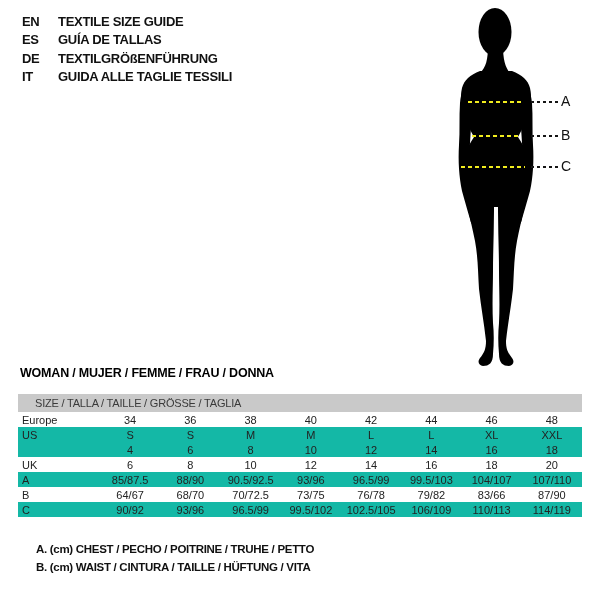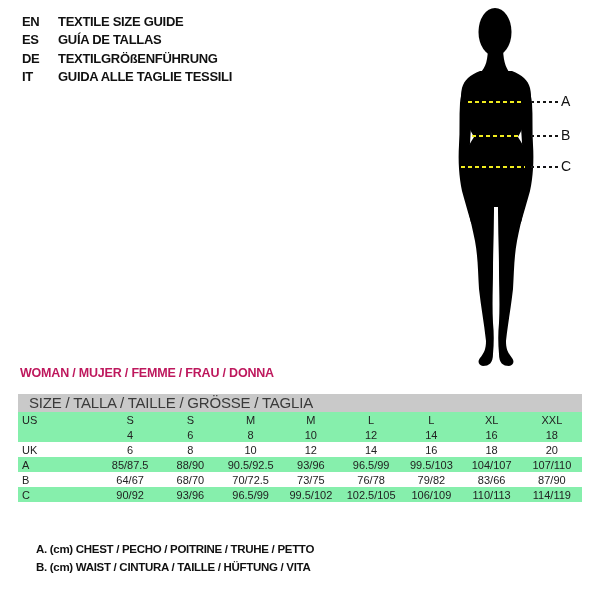--- a/index.html
+++ b/index.html
@@ -17,28 +17,28 @@
   .figure-svg { position:absolute; left:420px; top:3px; }
 
   
   .mline { position:absolute; height:2px; }
   .dash-y { background-image:repeating-linear-gradient(90deg,#f1ec1e 0,#f1ec1e 4px,transparent 4px,transparent 7px); }
   .dash-k { background-image:repeating-linear-gradient(90deg,#151515 0,#151515 3px,transparent 3px,transparent 6px); }
   .mlabel { position:absolute; font-size:14px; color:#111; }
 
   
   .section-title { position:absolute; left:20px; top:366px; font-weight:bold;
-                   font-size:12.5px; color:#be185d; letter-spacing:-0.2px; }
+                   font-size:12.5px; color:#000000; letter-spacing:-0.2px; }
 
   
   .size-table { position:absolute; left:18px; top:394px; width:564px; }
-  .thead { height:18px; background:#c9c9c9; font-size:15px; color:#3a3a3a;
-           line-height:18px; padding-left:11px; letter-spacing:-0.2px; }
+  .thead { height:18px; background:#c9c9c9; font-size:11px; color:#3a3a3a;
+           line-height:18px; padding-left:17px; letter-spacing:-0.2px; }
   .row { display:flex; height:15px; font-size:11px; color:#222; align-items:center; }
-  .row.shaded { background:#86efac; }
+  .row.shaded { background:#14b8a6; }
   .row-label { width:82px; padding-left:4px; }
   .cell { flex:1; text-align:center; }
 
   
   .legend { position:absolute; left:36px; top:540px; }
   .legend-line { height:18px; line-height:18px; font-weight:bold; font-size:11.5px;
                  color:#111; letter-spacing:-0.3px; white-space:nowrap; }
 </style>
 </head>
 <body>
@@ -97,20 +97,31 @@
 
   <div class="mline dash-y" style="left:461px;top:166px;width:64px"></div>
   <div class="mline dash-k" style="left:531px;top:166px;width:27px"></div>
   <div class="mlabel" style="left:561px;top:158px">C</div>
 
   <div class="section-title">WOMAN / MUJER / FEMME / FRAU / DONNA</div>
 
   <div class="size-table">
     <div class="thead">SIZE / TALLA / TAILLE / GRÖSSE / TAGLIA</div>
     <div id="rows">
+        <div class="row">
+          <div class="row-label">Europe</div>
+          <div class="cell">34</div>
+          <div class="cell">36</div>
+          <div class="cell">38</div>
+          <div class="cell">40</div>
+          <div class="cell">42</div>
+          <div class="cell">44</div>
+          <div class="cell">46</div>
+          <div class="cell">48</div>
+        </div>
         <div class="row shaded">
           <div class="row-label">US</div>
           <div class="cell">S</div>
           <div class="cell">S</div>
           <div class="cell">M</div>
           <div class="cell">M</div>
           <div class="cell">L</div>
           <div class="cell">L</div>
           <div class="cell">XL</div>
           <div class="cell">XXL</div>

